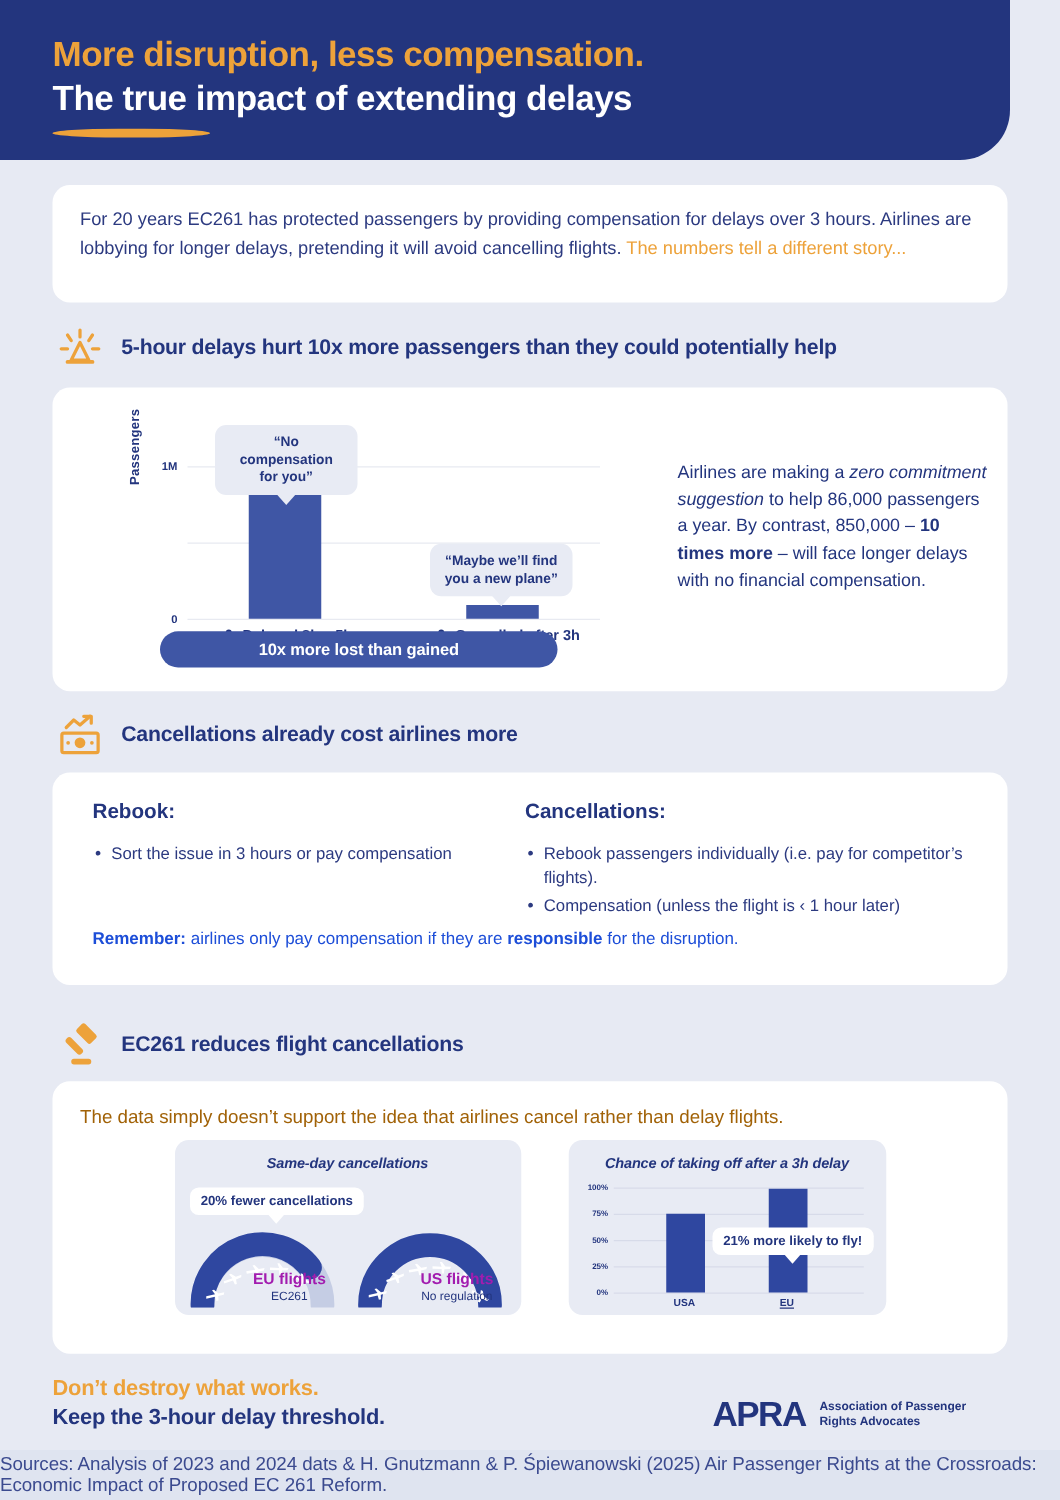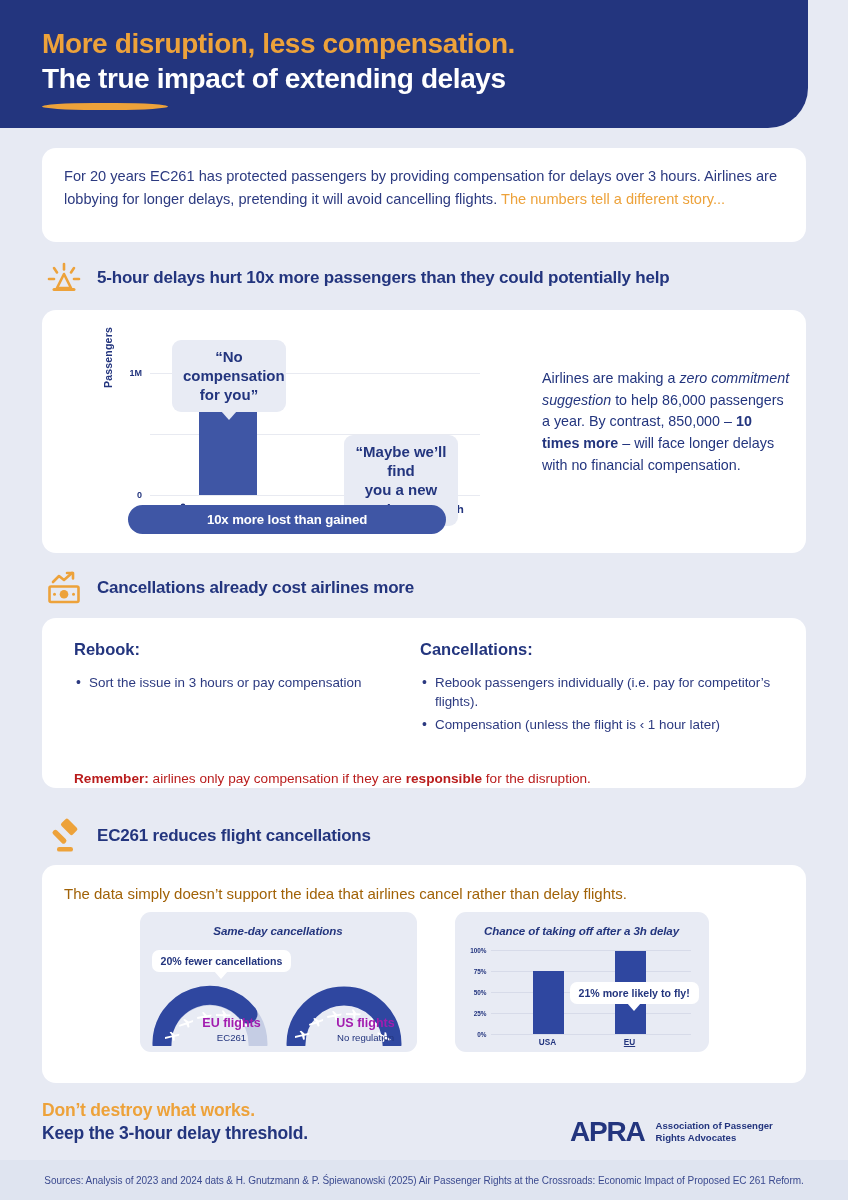--- a/index.html
+++ b/index.html
@@ -82,21 +82,21 @@
   }
   .bar { position: absolute; background: #3f56a5; }
   .xcat {
     position: absolute; color: #23357e; font-size: 11.6px; font-weight: bold;
     display: flex; align-items: center; gap: 6px; white-space: nowrap;
   }
   .person-ico { width: 10px; height: 11px; flex: 0 0 10px; }
 
   .bubble {
     position: absolute; background: #e8ebf4; border-radius: 9px;
-    color: #23357e; font-size: 15px; font-weight: bold; line-height: 1.28;
+    color: #23357e; font-size: 11px; font-weight: bold; line-height: 1.28;
     text-align: center; padding: 7px 11px;
   }
   .bubble::after {
     content: ""; position: absolute; bottom: -8px; left: 50%;
     margin-left: -8px; width: 0; height: 0;
     border-left: 8px solid transparent; border-right: 8px solid transparent;
     border-top: 9px solid #e8ebf4;
   }
   .pill {
     position: absolute; left: 128px; top: 505px;
@@ -122,21 +122,21 @@
   .col.left { flex: 0 0 320px; }
   .colhead { color: #23357e; font-size: 16.5px; font-weight: bold; margin-bottom: 14px; }
   .blist { list-style: none; }
   .blist li {
     color: #2c3a80; font-size: 13.4px; line-height: 1.45;
     position: relative; padding-left: 15px; margin-bottom: 3px;
   }
   .blist li::before {
     content: "•"; position: absolute; left: 2px; top: -1px; font-size: 14px;
   }
-  .remember { color: #b91c1c; font-size: 13.6px; margin-top: 34px; }
+  .remember { color: #1d4ed8; font-size: 13.6px; margin-top: 6px; }
 
   
   .eccard {
     position: absolute; left: 42px; top: 865px;
     width: 764px; height: 218px; padding: 18px 18px;
   }
   .ec-lead { color: #a16207; font-size: 15px; margin: 2px 0 10px 4px; }
   .minirow { display: flex; gap: 38px; justify-content: center; }
   .mini {
     background: #e8ebf4; border-radius: 11px; position: relative;
@@ -182,21 +182,21 @@
   .f2 { color: #23357e; font-size: 17.5px; font-weight: bold; letter-spacing: -0.2px; margin-top: 2px; }
   .logo { position: absolute; left: 570px; top: 1116px; display: flex; align-items: center; gap: 11px; }
   .logo-word {
     color: #23357e; font-size: 28px; font-weight: bold; letter-spacing: -1.2px;
   }
   .logo-sub { color: #23357e; font-size: 9.6px; font-weight: bold; line-height: 1.3; }
   .srcbar {
     position: absolute; left: 0; top: 1160px; width: 848px; height: 40px;
     background: #dfe4f0; display: flex; align-items: center; justify-content: center;
   }
-  .srctext { color: #3b4a8f; font-size: 10px; letter-spacing: -0.05px; }
+  .srctext { color: #3b4a8f; font-size: 15px; letter-spacing: -0.05px; }
 </style>
 </head>
 <body>
 
 <div class="page">
 
   <div class="header">
     <div class="hl1">More disruption, less compensation.</div>
     <div class="hl2">The true impact of extending delays</div>
   </div>

